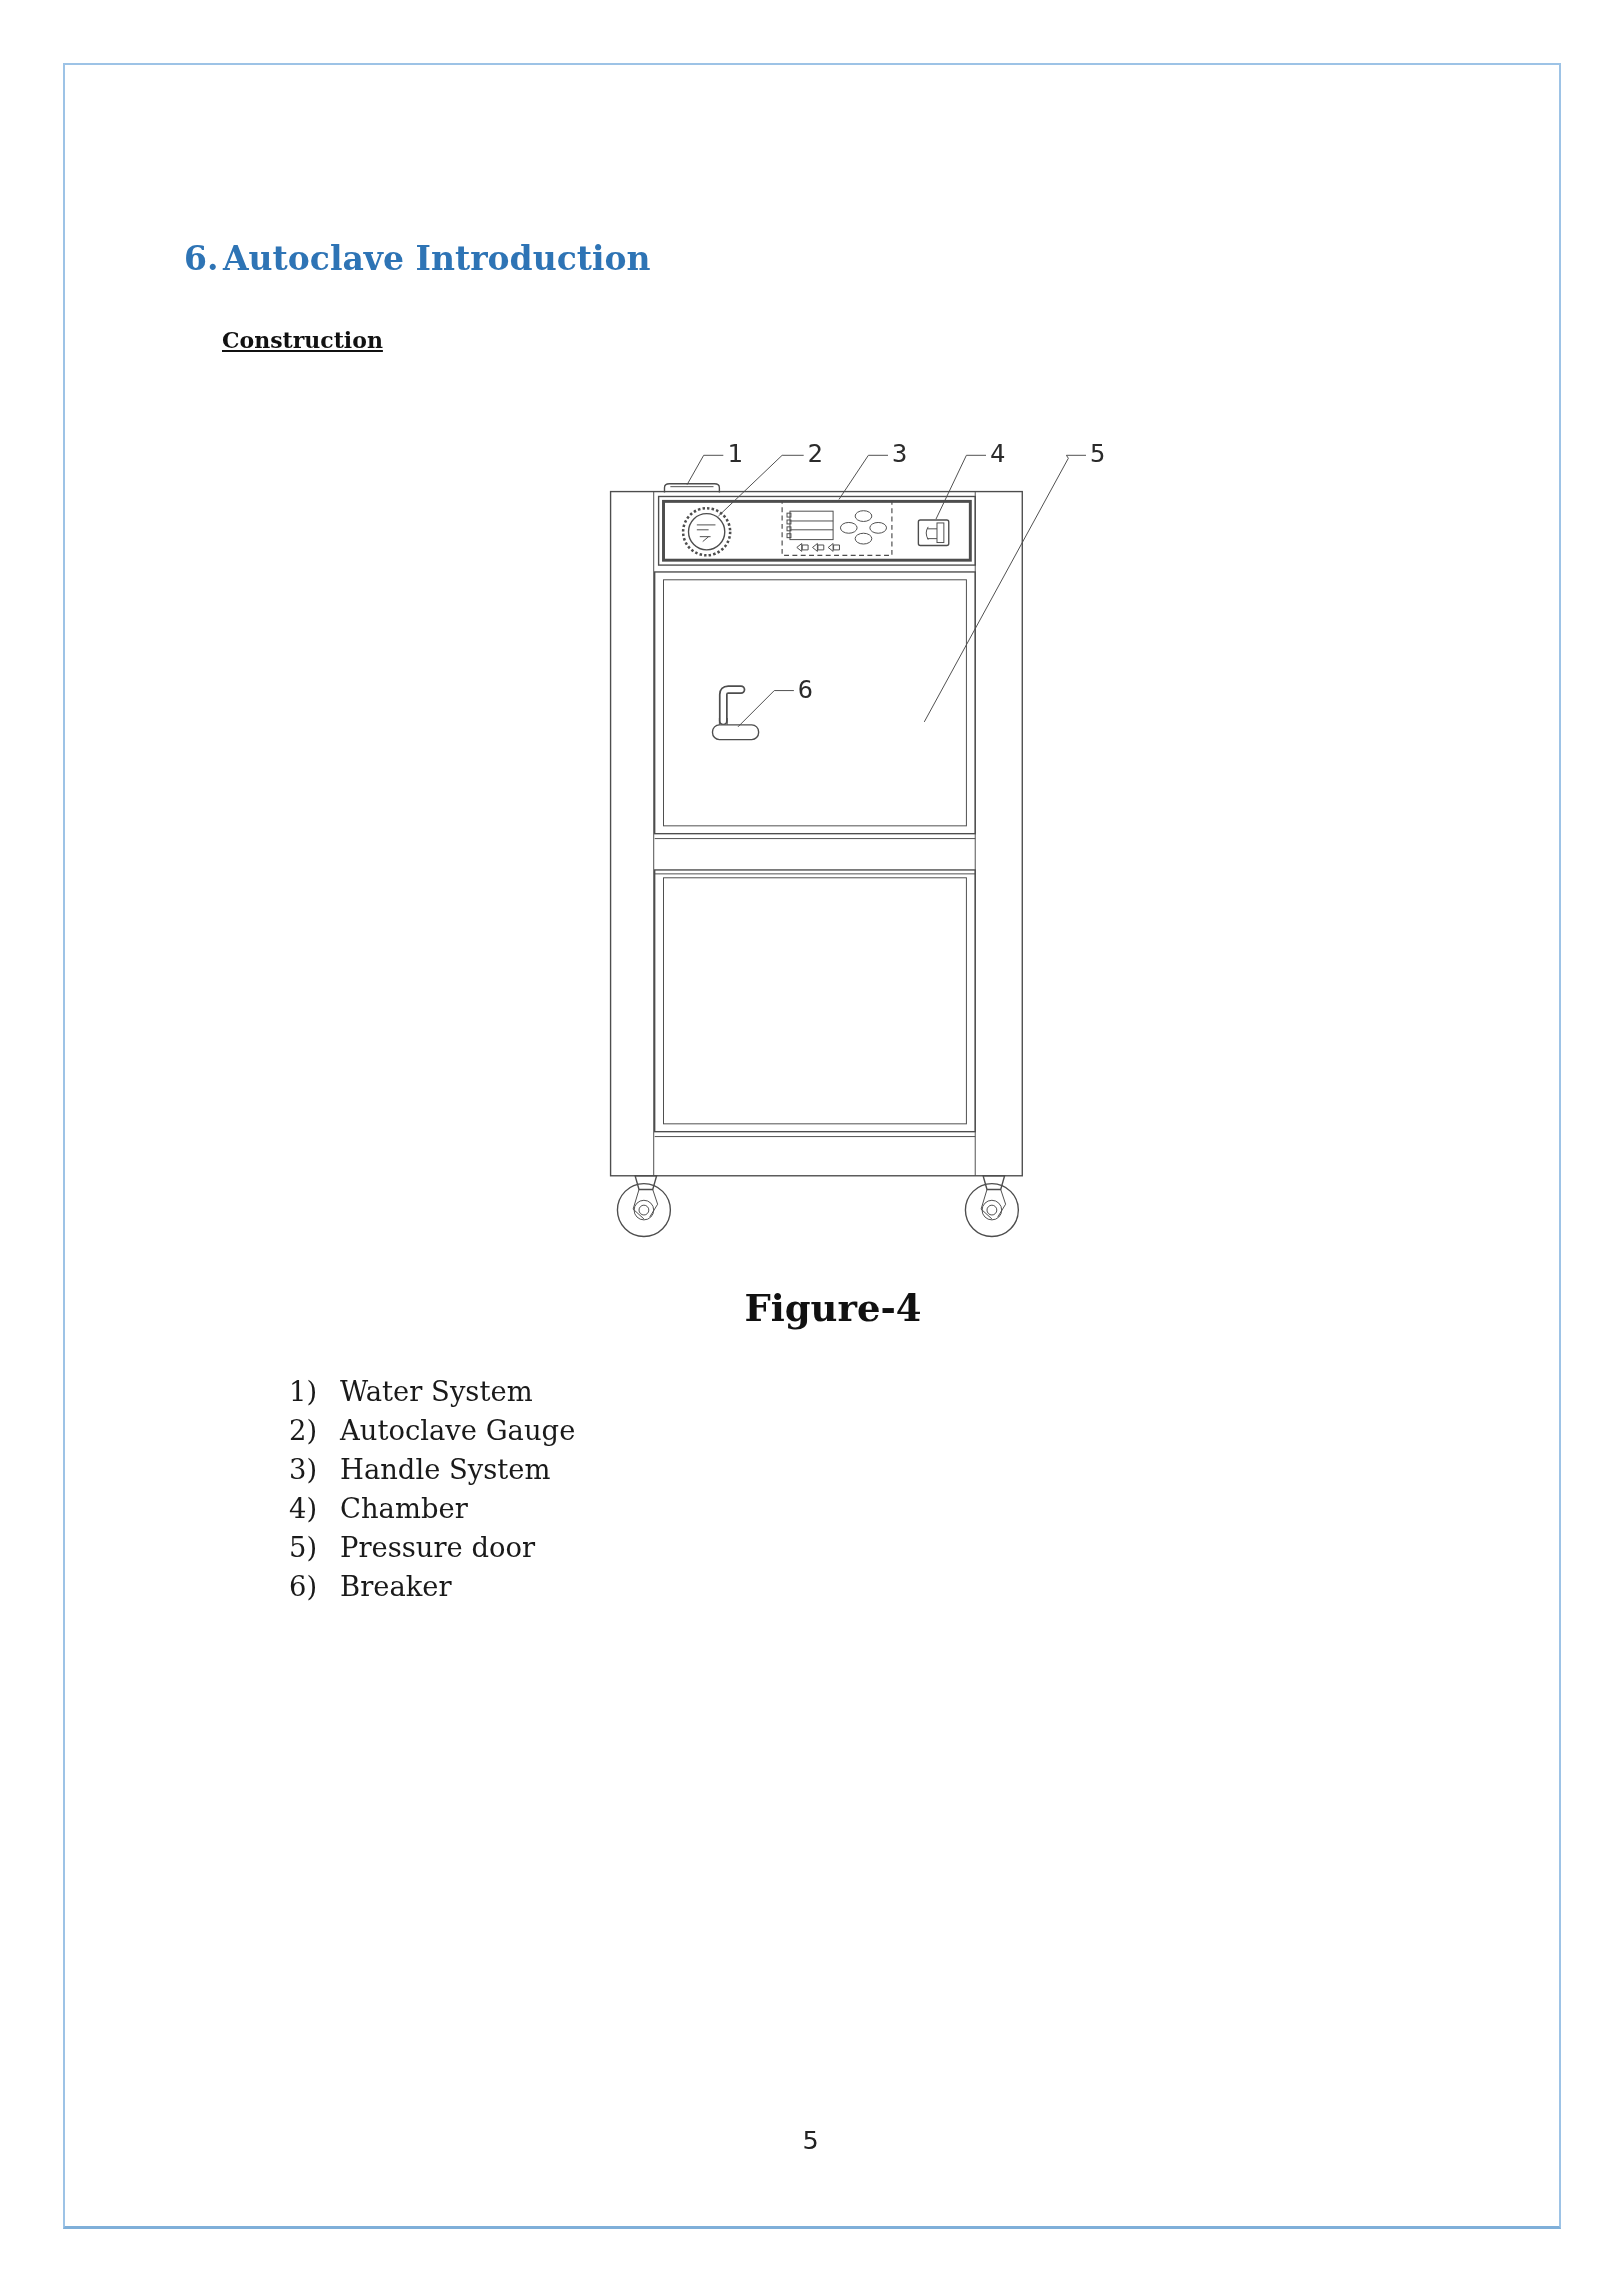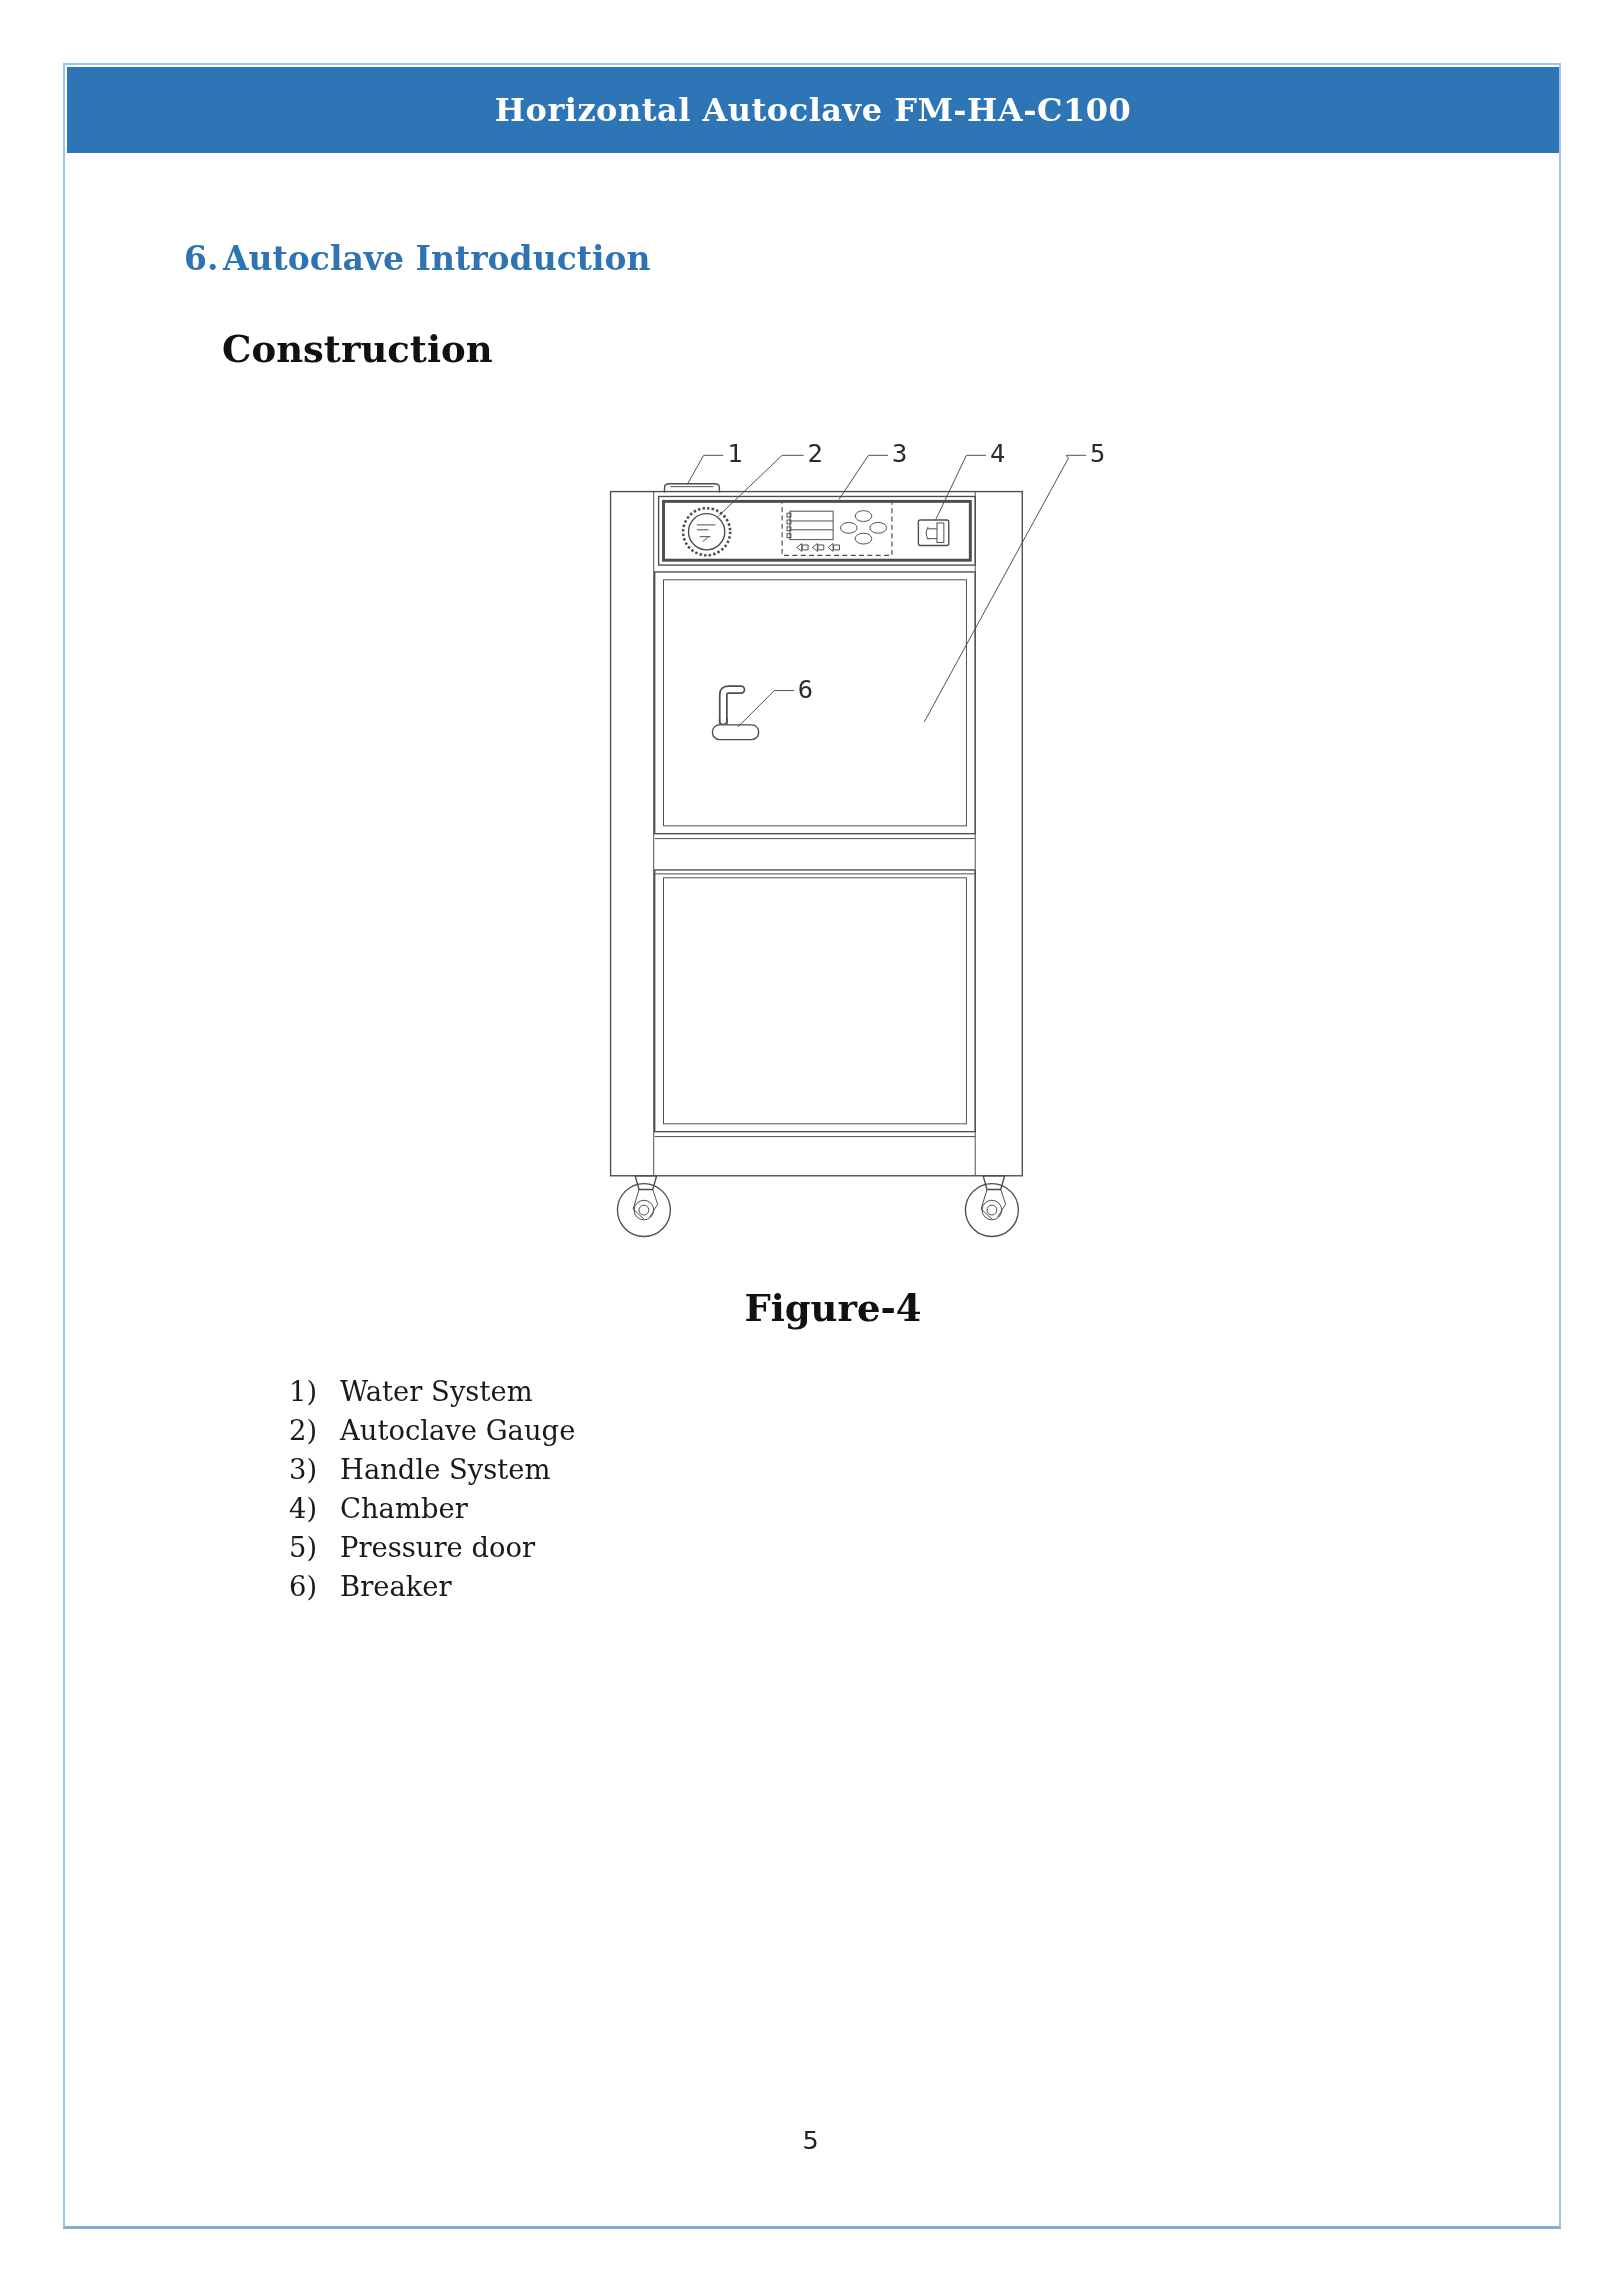--- a/index.html
+++ b/index.html
@@ -32,21 +32,21 @@
   }
   .section-heading{
     position:absolute;left:184px;top:239px;
     display:flex;
     font-size:33px;font-weight:bold;
     color:#2E74B5;
   }
   .section-num{width:39px;}
   .construction-heading{
     position:absolute;left:222px;top:327px;
-    font-size:37px;font-weight:bold;color:#111111;
+    font-size:22px;font-weight:bold;color:#111111;text-decoration:underline;
   }
   .figure-svg{
     position:absolute;left:588px;top:421px;
     width:549px;height:843px;
   }
   .figure-caption{
     position:absolute;left:686px;top:1286px;width:294px;
     text-align:center;
     font-size:37px;font-weight:bold;color:#111111;
   }
@@ -76,23 +76,20 @@
   .tube-outer{stroke:#4d4d4d;fill:none;stroke-width:9;stroke-linecap:round;}
   .tube-inner{stroke:#ffffff;fill:none;stroke-width:5.5;stroke-linecap:round;}
 </style>
 </head>
 <body>
 
 <div class="page">
 
   <div class="border-box"></div>
 
-  <div class="header-bar">
-    <div class="header-title">Horizontal Autoclave FM-HA-C100</div>
-  </div>
 
   <div class="section-heading">
     <span class="section-num">6.</span>
     <span>Autoclave Introduction</span>
   </div>
 
   <div class="construction-heading">Construction</div>
 
   <svg class="figure-svg" viewBox="600 430 560 860" xmlns="http://www.w3.org/2000/svg">
 

